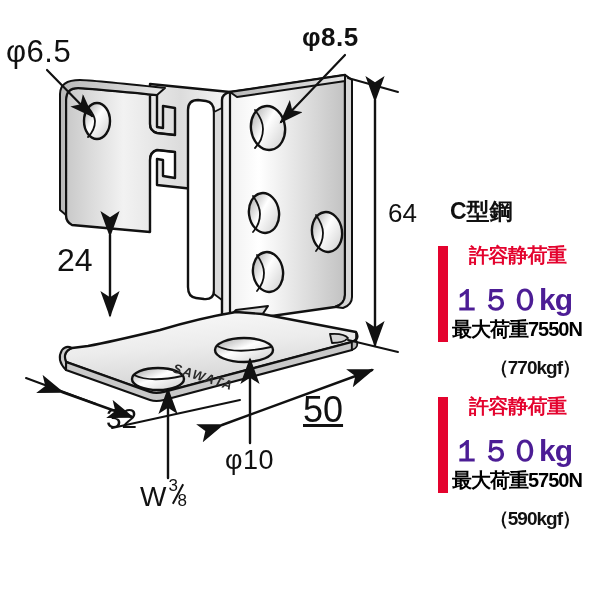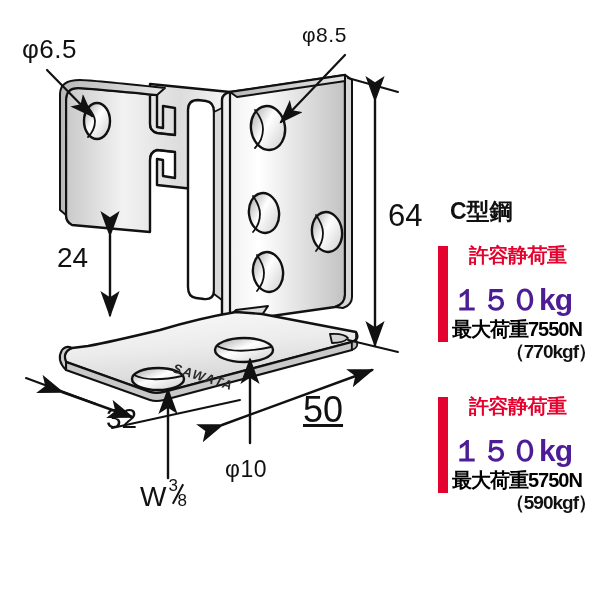--- a/index.html
+++ b/index.html
@@ -9,27 +9,27 @@
     color:#111;
   }
   #stage{position:absolute;inset:0;width:600px;height:600px;}
   svg.draw{position:absolute;left:0;top:0;width:600px;height:600px;}
 
   
   .dimtxt{
     position:absolute;font-family:"Liberation Sans","DejaVu Sans",sans-serif;
     color:#111;white-space:nowrap;line-height:1;
   }
-  .dim-phi65{left:22px;top:36px;font-size:26px;letter-spacing:.5px;}
-  .dim-phi85{left:302px;top:24px;font-size:21px;letter-spacing:.5px;}
-  .dim-64{left:388px;top:200px;font-size:31px;}
-  .dim-24{left:57px;top:244px;font-size:28px;text-align:right;}
+  .dim-phi65{left:6px;top:36px;font-size:31px;letter-spacing:.5px;}
+  .dim-phi85{left:302px;top:24px;font-size:26px;letter-spacing:.5px;font-weight:bold;}
+  .dim-64{left:388px;top:200px;font-size:26px;}
+  .dim-24{left:57px;top:244px;font-size:32px;text-align:right;}
   .dim-32{left:60px;top:405px;font-size:28px;margin-left:46px;}
   .dim-50{left:303px;top:392px;font-size:36px;text-decoration:underline;}
-  .dim-phi10{left:225px;top:458px;font-size:23px;letter-spacing:.5px;}
+  .dim-phi10{left:225px;top:447px;font-size:27px;letter-spacing:.5px;}
   .dim-w38{left:140px;top:480px;font-size:28px;}
 
   .frac{display:inline-block;position:relative;width:26px;height:30px;vertical-align:-4px;}
   .frac .num{position:absolute;left:2px;top:-3px;font-size:17px;}
   .frac .bar{position:absolute;left:1px;top:13px;width:22px;height:2px;background:#111;transform:rotate(-62deg);}
   .frac .den{position:absolute;left:11px;top:12px;font-size:17px;}
 
   
   .spec{position:absolute;left:438px;width:162px;}
   .spec-c{top:196px;}
@@ -47,21 +47,21 @@
   .spec-kg{
     font-size:30px;font-weight:bold;color:#4c1d95;line-height:1.1;
     letter-spacing:-1px;margin:0;
   }
   .spec-max{
     font-size:20px;font-weight:bold;color:#000000;line-height:1.15;
     letter-spacing:-1px;margin:2px 0 0 0;
   }
   .spec-kgf{
     font-size:19px;font-weight:bold;color:#111;line-height:1.15;
-    letter-spacing:-1px;margin:0;text-align:right;padding-right:4px;
+    letter-spacing:-1px;margin:16px;text-align:right;padding-right:4px;
   }
 </style>
 </head>
 <body>
 
 <div id="stage">
 
   <svg class="draw" viewBox="0 0 600 600">
     <defs>
       <linearGradient id="gSideL" x1="0" y1="0" x2="1" y2="0">

